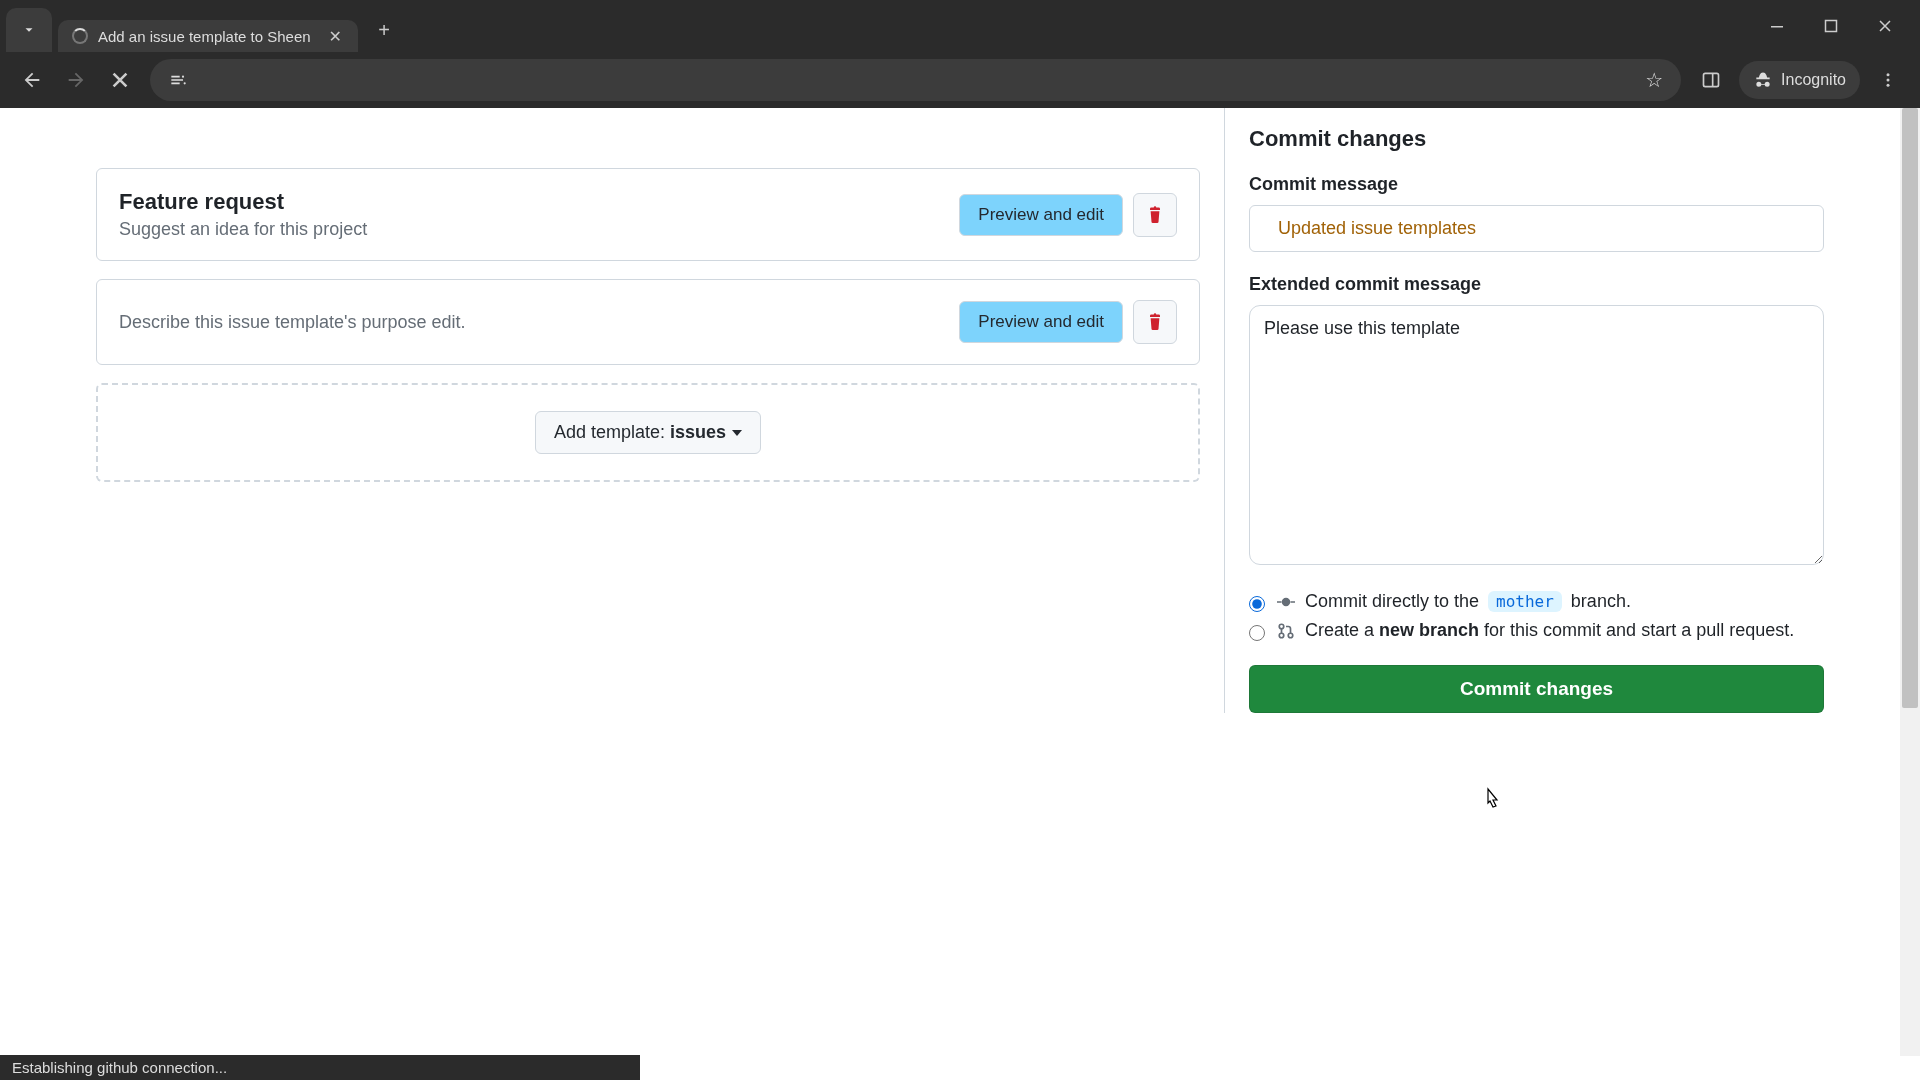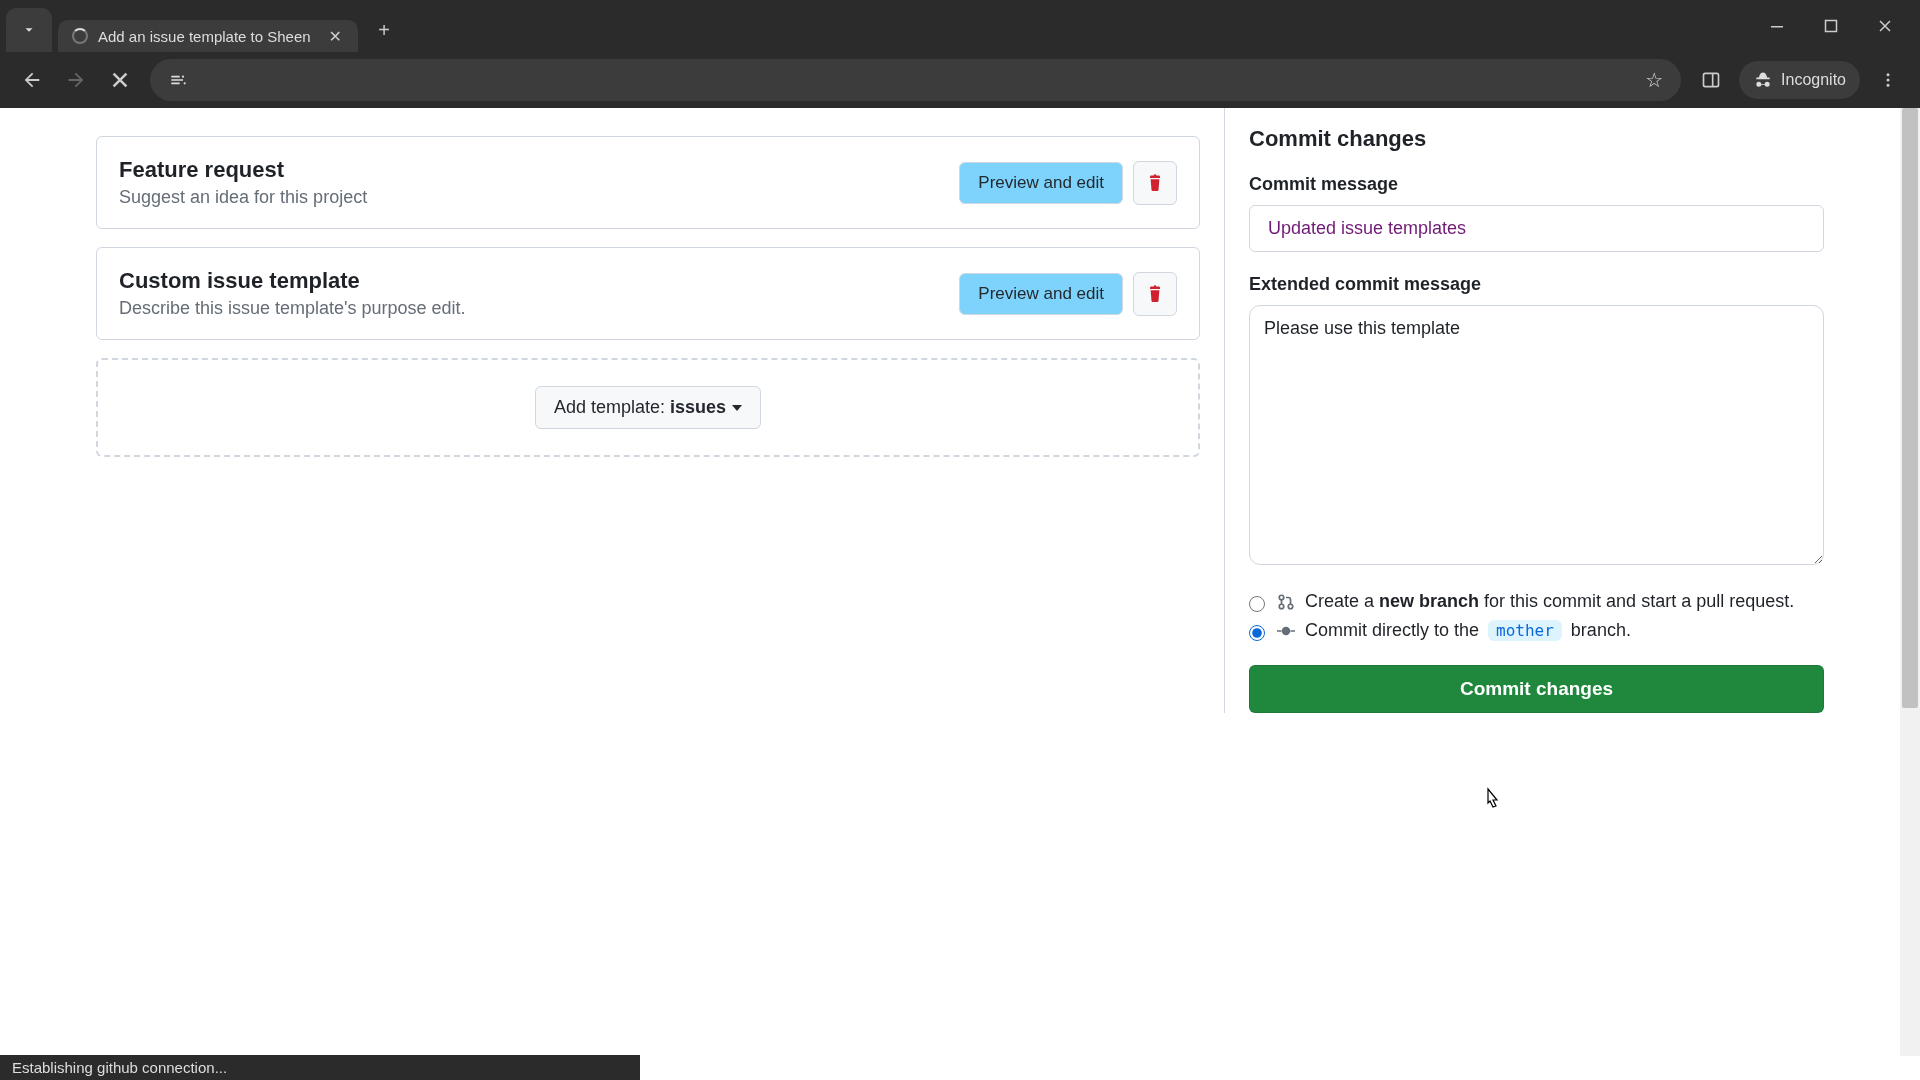--- a/index.html
+++ b/index.html
@@ -156,21 +156,21 @@
   overflow-y: auto;
   background: #fff;
   position: relative;
 }
 .page-inner {
   display: flex;
   padding: 0 96px 0 96px;
 }
 .main-col {
   flex: 1;
-  padding-top: 28px;
+  padding-top: 60px;
 }
 .template-card {
   border: 1px solid #d0d7de;
   border-radius: 6px;
   padding: 20px 22px;
   display: flex;
   align-items: center;
   margin-bottom: 18px;
   background: #fff;
 }
@@ -253,23 +253,23 @@
 .field-label {
   font-size: 18px;
   font-weight: 600;
   color: #1f2328;
   margin-bottom: 10px;
 }
 .text-input {
   width: 100%;
   border: 1px solid #d0d7de;
   border-radius: 6px;
-  padding: 12px 18px;
-  font-size: 18px;
-  color: #701a75;
+  padding: 12px 28px;
+  font-size: 18px;
+  color: #a16207;
   background: #fff;
   font-family: inherit;
 }
 .textarea {
   width: 100%;
   border: 1px solid #d0d7de;
   border-radius: 11px;
   padding: 12px 14px;
   font-size: 18px;
   color: #1f2328;
@@ -452,21 +452,20 @@
         <button class="btn">Preview and edit</button>
         <div class="delete-btn">
           <svg width="20" height="20" viewBox="0 0 16 16" fill="currentColor">
               <path d="M11 2H9a1 1 0 00-1-1H8a1 1 0 00-1 1H5a1 1 0 00-1 1v1h8V3a1 1 0 00-1-1zM4.5 5l.7 8.5a1 1 0 001 .9h3.6a1 1 0 001-.9L11.5 5h-7z"></path>
             </svg>
         </div>
       </div>
 
       <div class="template-card">
         <div class="info">
-          <div class="t-title">Custom issue template</div>
           <div class="t-desc">Describe this issue template's purpose edit.</div>
         </div>
         <button class="btn">Preview and edit</button>
         <div class="delete-btn">
           <svg width="20" height="20" viewBox="0 0 16 16" fill="currentColor">
               <path d="M11 2H9a1 1 0 00-1-1H8a1 1 0 00-1 1H5a1 1 0 00-1 1v1h8V3a1 1 0 00-1-1zM4.5 5l.7 8.5a1 1 0 001 .9h3.6a1 1 0 001-.9L11.5 5h-7z"></path>
             </svg>
         </div>
       </div>
 
@@ -481,46 +480,46 @@
       <h2>Commit changes</h2>
 
       <div class="field-group">
         <div class="field-label">Commit message</div>
         <input class="text-input" type="text" value="Updated issue templates" style="">
       </div>
 
       <div class="field-group">
         <div class="field-label">Extended commit message</div>
         <textarea class="textarea" id="ext-ta" style="">Please use this template</textarea>
+      </div>
+
+      <div class="radio-row">
+        <input type="radio" name="commit-opt" checked="" style="">
+        <svg class="octicon" width="18" height="18" viewBox="0 0 16 16" fill="#656d76">
+            <path d="M8 5a3 3 0 100 6 3 3 0 000-6zM0 8h4M12 8h4" stroke="#656d76" stroke-width="1.5"></path>
+            <circle cx="8" cy="8" r="2.3" fill="none" stroke="#656d76" stroke-width="1.5"></circle>
+          </svg>
+        <div>
+          <span>Commit directly to the </span><span class="branch-chip">mother</span><span> branch.</span>
+        </div>
       </div>
 
       <div class="radio-row">
         <input type="radio" name="commit-opt" style="">
         <svg class="octicon" width="18" height="18" viewBox="0 0 16 16" fill="none" stroke="#656d76" stroke-width="1.5">
             <circle cx="4" cy="4" r="2"></circle>
             <circle cx="4" cy="12" r="2"></circle>
             <circle cx="12" cy="12" r="2"></circle>
             <path d="M4 6v4M12 10V6a2 2 0 00-2-2H8"></path>
           </svg>
         <div>
           <span>Create a </span><b>new branch</b><span> for this commit and start a pull request.</span>
         </div>
       </div>
 
-      <div class="radio-row">
-        <input type="radio" name="commit-opt" checked="" style="">
-        <svg class="octicon" width="18" height="18" viewBox="0 0 16 16" fill="#656d76">
-            <path d="M8 5a3 3 0 100 6 3 3 0 000-6zM0 8h4M12 8h4" stroke="#656d76" stroke-width="1.5"></path>
-            <circle cx="8" cy="8" r="2.3" fill="none" stroke="#656d76" stroke-width="1.5"></circle>
-          </svg>
-        <div>
-          <span>Commit directly to the </span><span class="branch-chip">mother</span><span> branch.</span>
-        </div>
-      </div>
-
       <button class="commit-btn">Commit changes</button>
     </div>
   </div>
 </div>
 
 <div class="fake-scrollbar">
   <div class="thumb"></div>
 </div>
 
 <div class="status-bar">Establishing github connection...</div>

